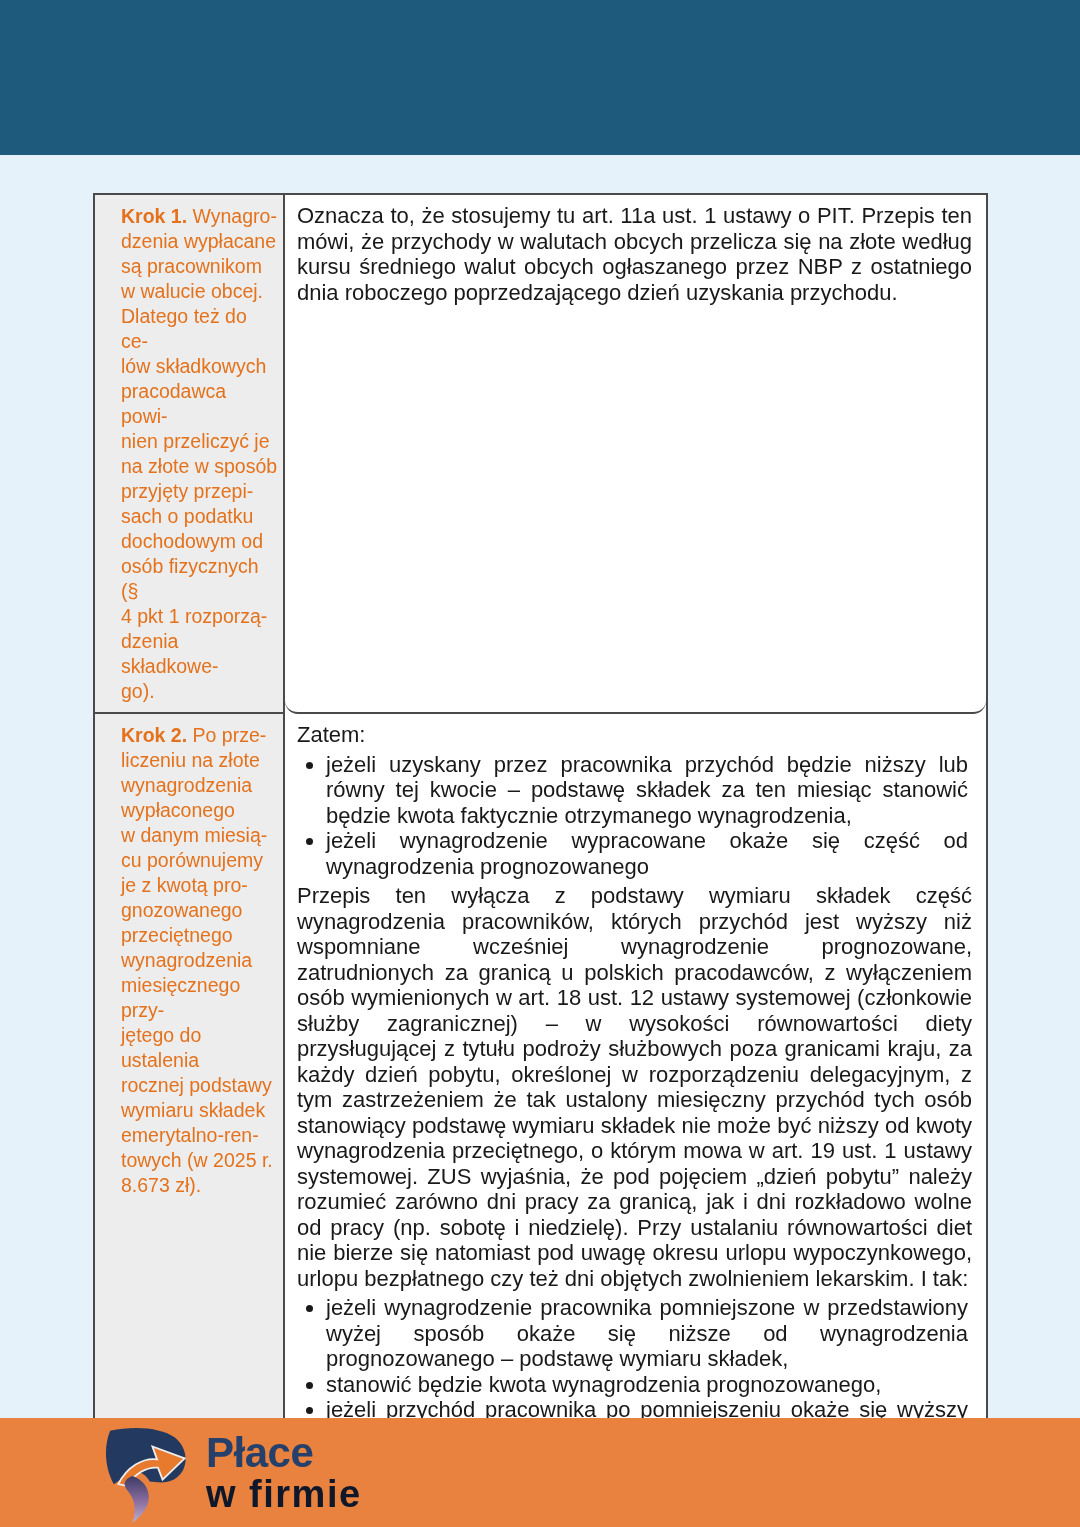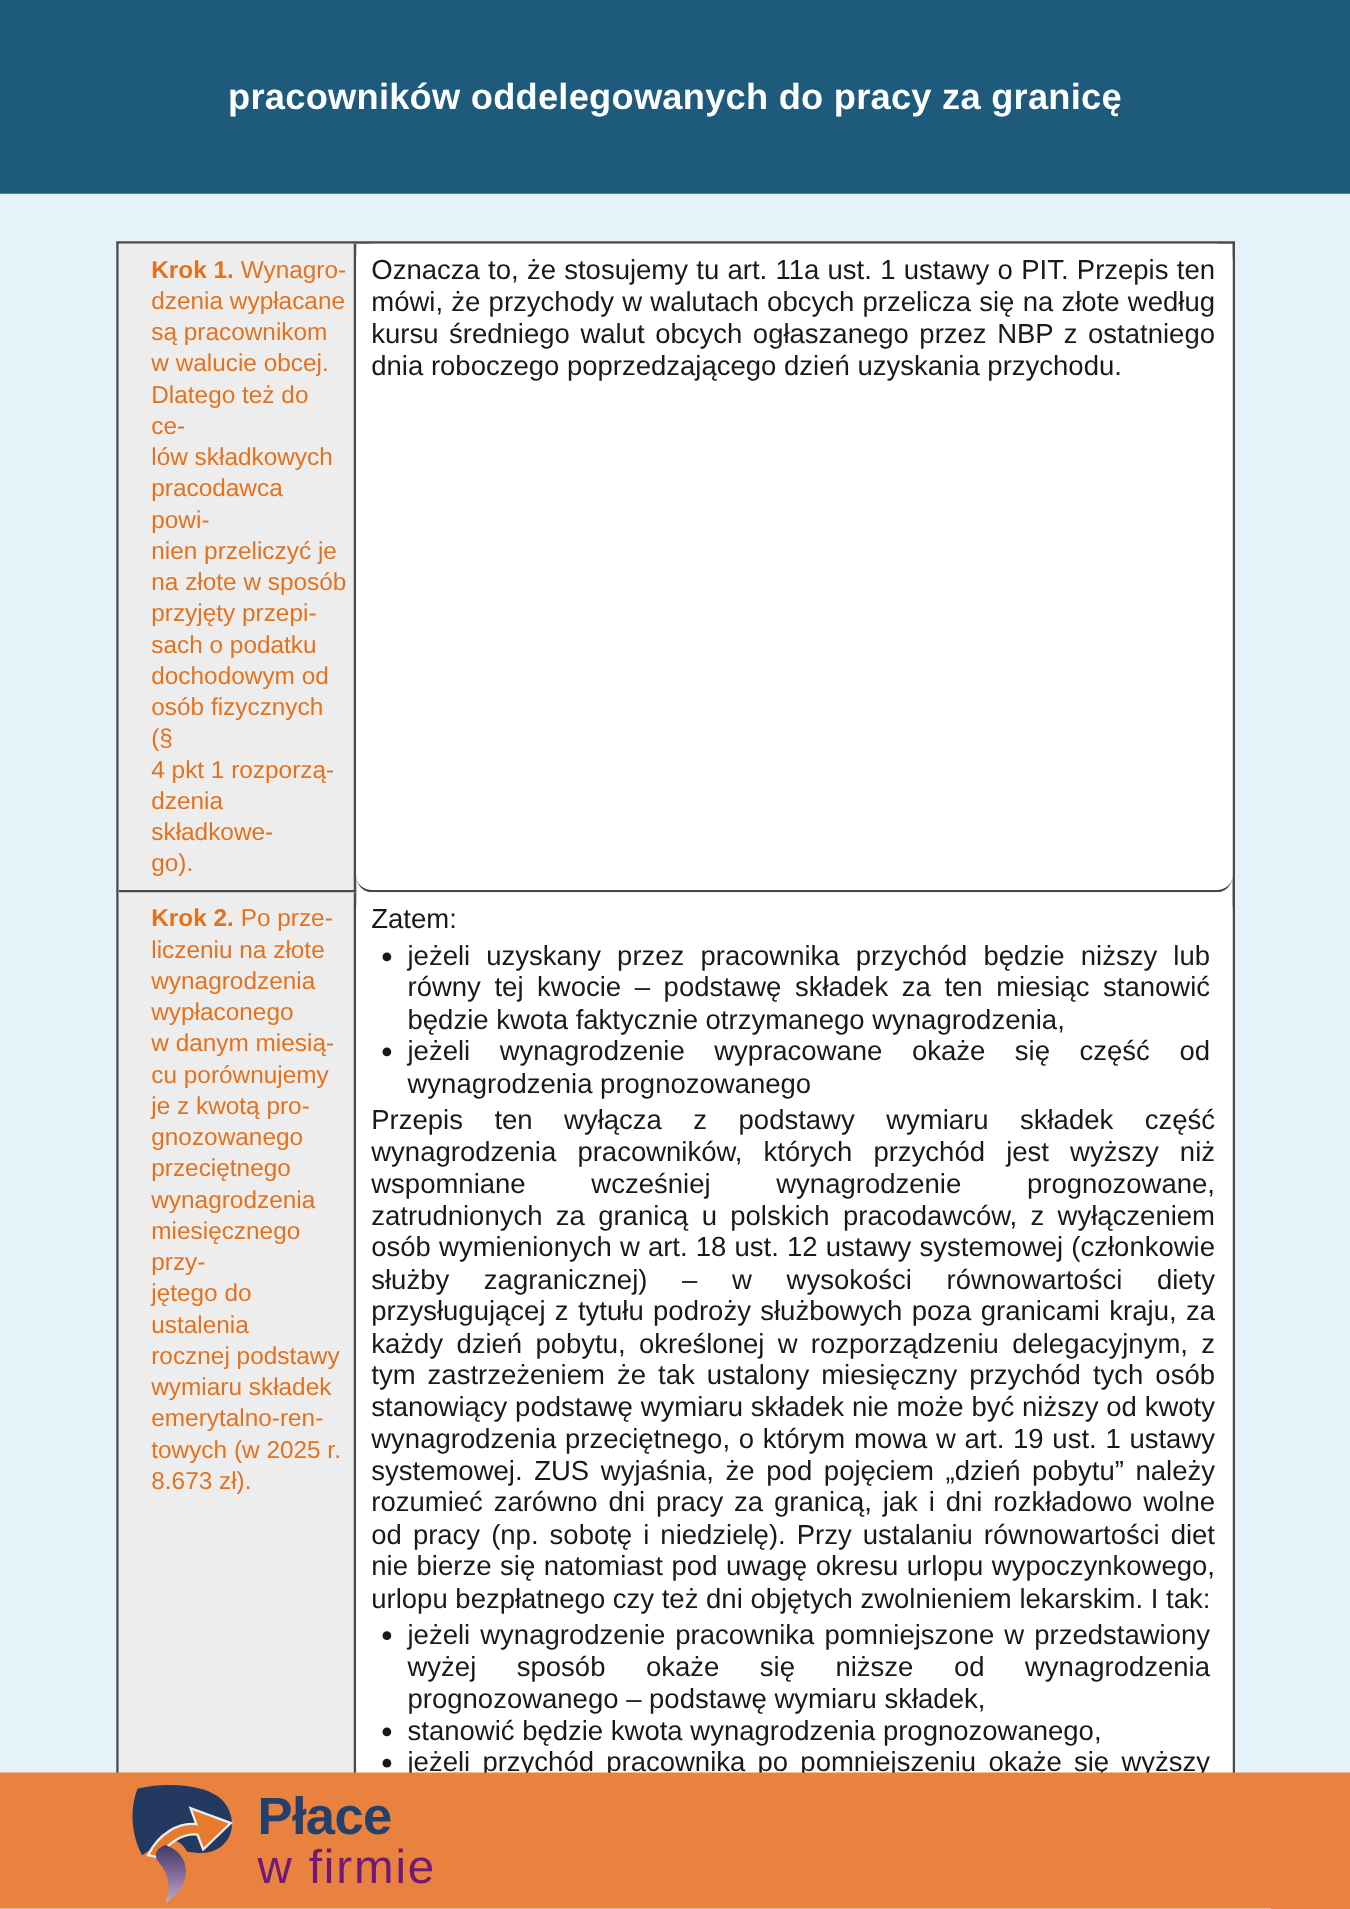--- a/index.html
+++ b/index.html
@@ -49,28 +49,27 @@
   .footer{
     position:absolute;left:0;bottom:0;width:1080px;height:109px;
     background:#e8823e;
     display:flex;align-items:center;
     padding-left:100px;box-sizing:border-box;
   }
   .logo{display:flex;align-items:center;gap:14px;}
   .logo-mark{width:92px;height:96px;margin-top:4px;}
   .logo-text{display:flex;flex-direction:column;justify-content:center;}
   .logo-text .l1{font-size:42px;font-weight:700;color:#24406b;line-height:42px;letter-spacing:-.5px;}
-  .logo-text .l2{font-size:38px;font-weight:400;color:#701a75;line-height:40px;letter-spacing:1.5px;}
+  .logo-text .l2{font-size:38px;font-weight:700;color:#0f172a;line-height:40px;letter-spacing:1.5px;}
 </style>
 </head>
 <body>
 
 <header class="banner">
   <div class="title">
-    <div>pracowników oddelegowanych do pracy za granicę</div>
   </div>
 </header>
 
 <div class="steps-table">
 
   <div class="cell cell-left bb"><strong>Krok 1.</strong> <span>Wynagro-
 dzenia wypłacane
 są pracownikom
 w walucie obcej.
 Dlatego też do ce-

